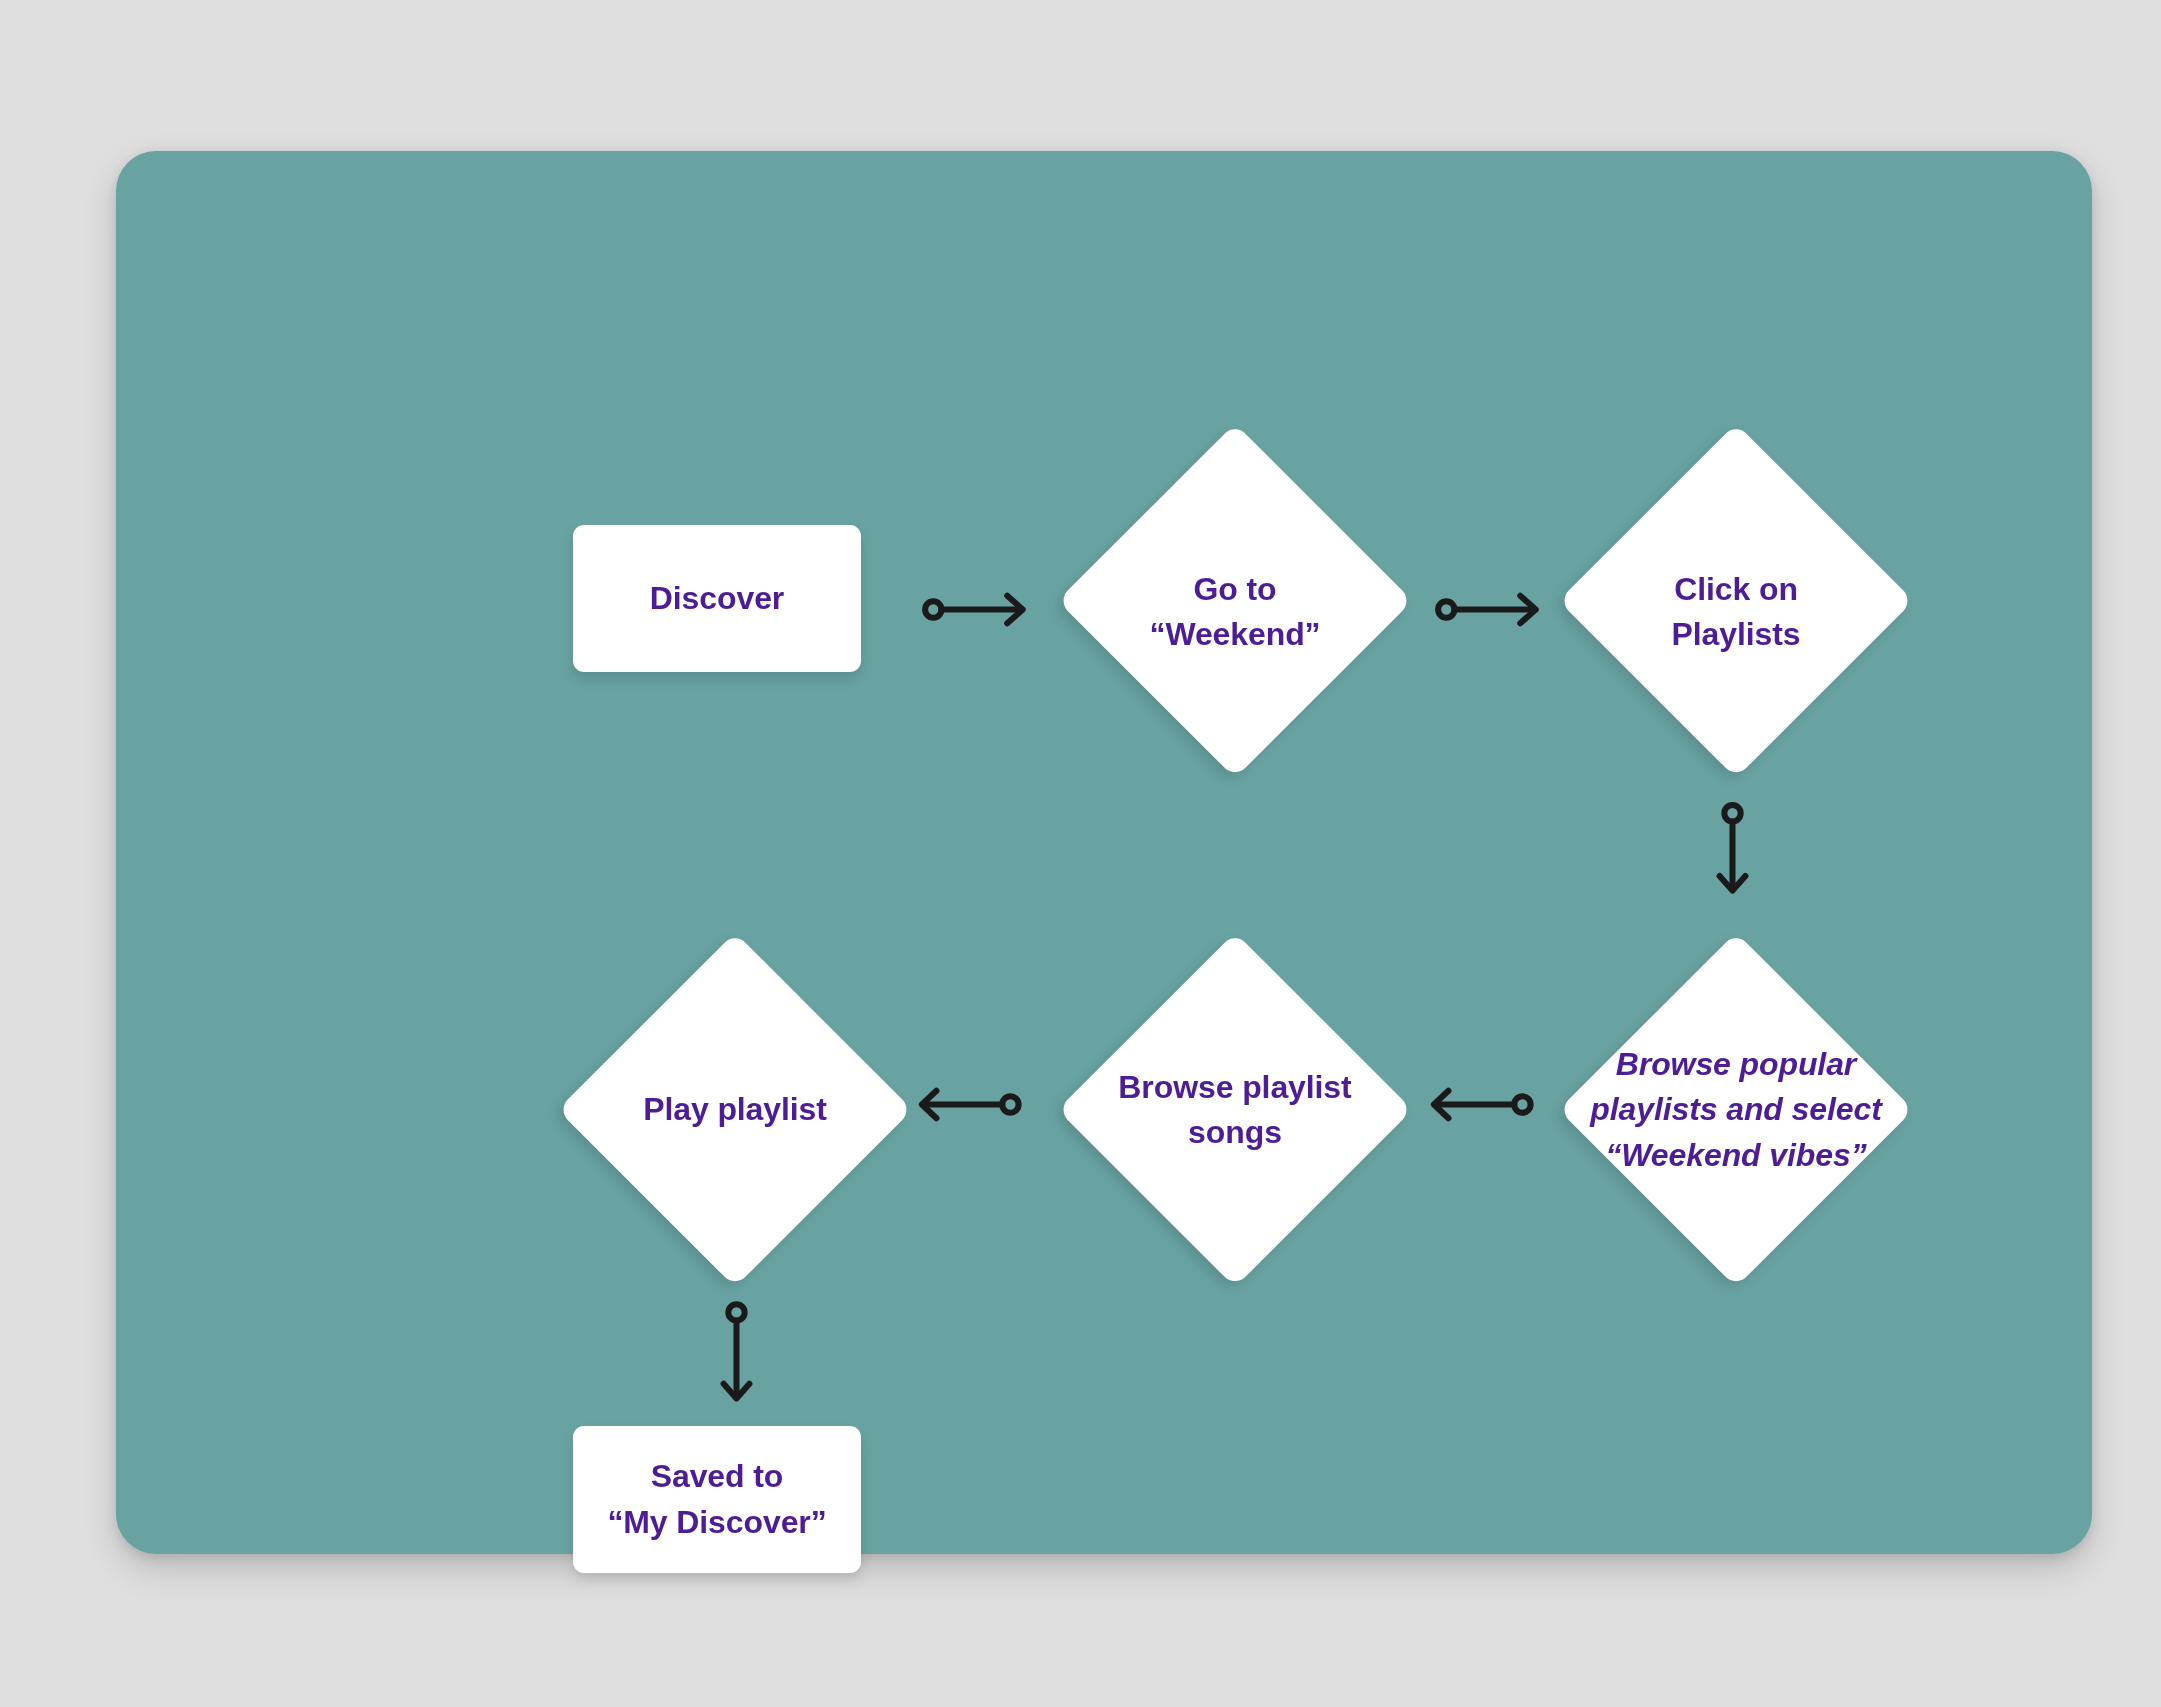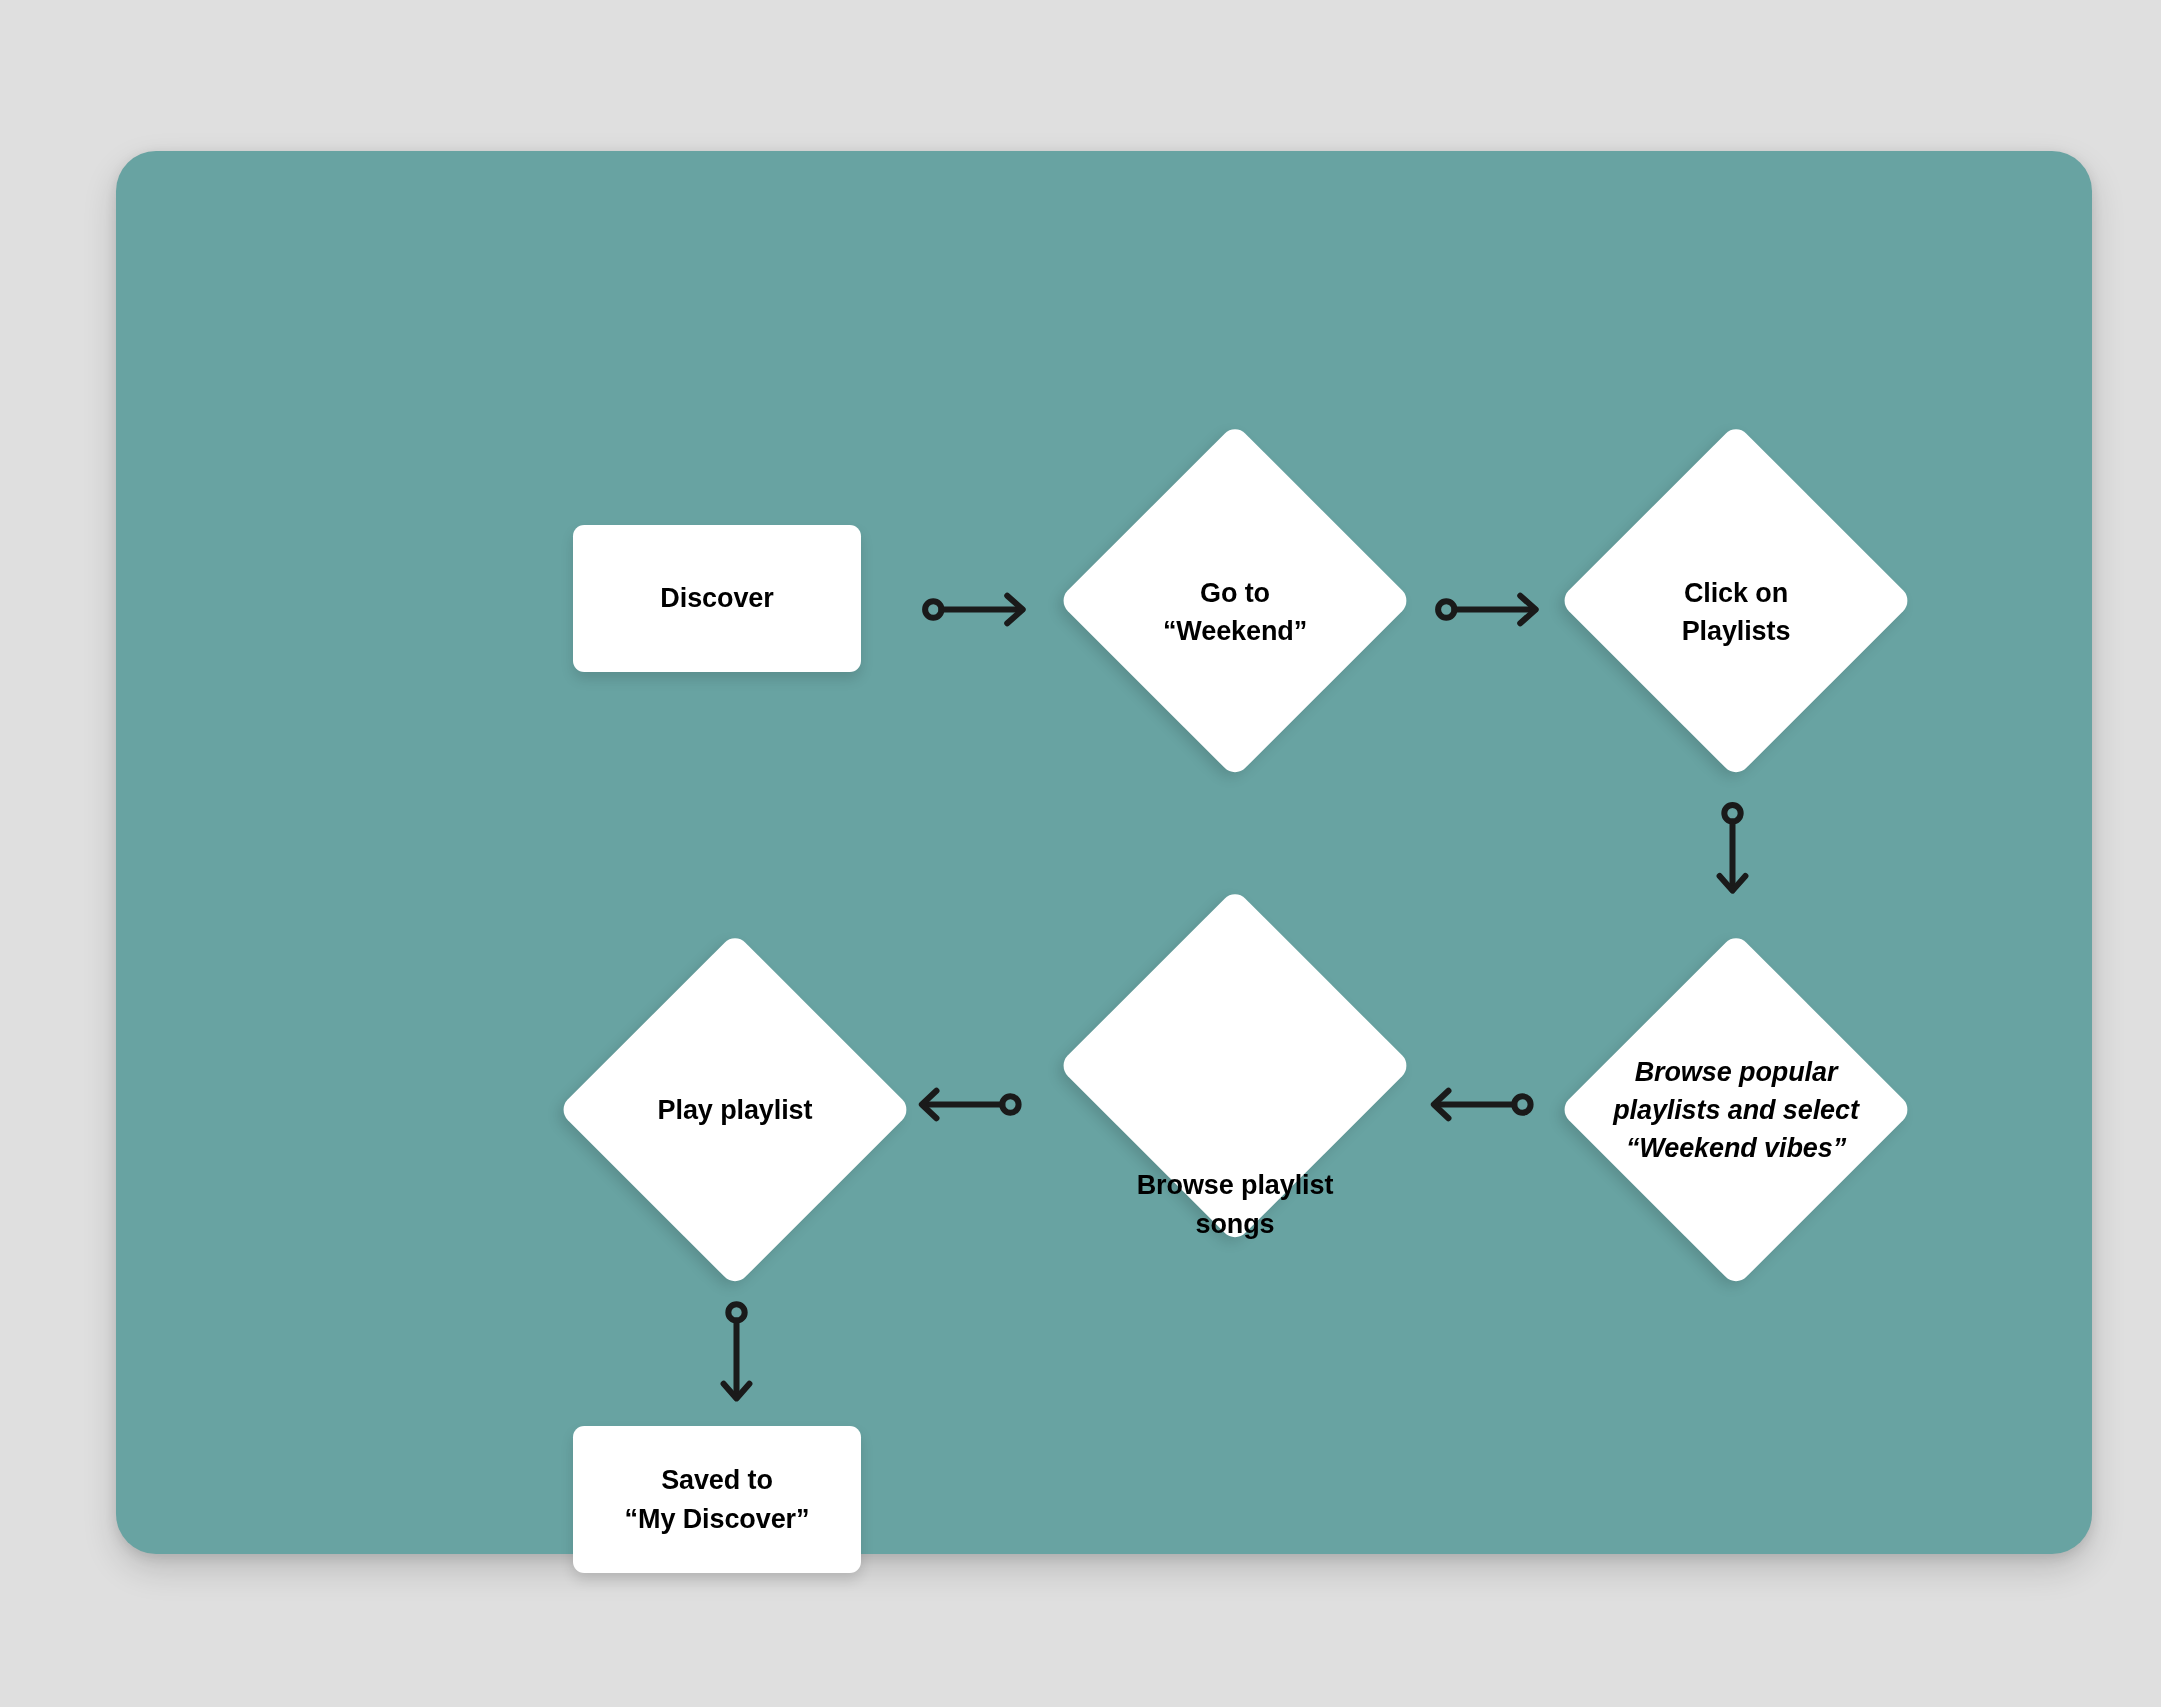--- a/index.html
+++ b/index.html
@@ -32,23 +32,23 @@
     box-sizing: border-box;
     display: flex;
     align-items: center;
     justify-content: center;
     text-align: center;
   }
 
   .node .node-label {
     position: relative;
     z-index: 2;
-    color: #000000;
+    color: #4c1d95;
     font-weight: bold;
-    font-size: 27px;
+    font-size: 32px;
     line-height: 1.42;
     letter-spacing: -0.1px;
     white-space: pre-line;
     padding: 0 4.3px;
   }
 
   
   .node.rect {
     background: #ffffff;
     border-radius: 11.2px;
@@ -83,21 +83,21 @@
     position: absolute;
     z-index: 3;
   }
   .connector svg { display: block; overflow: visible; }
 
   
   #node-discover      { left: 457px; top: 374px;  width: 288px;  height: 147px; }
   #node-explore       { left: 942px; top: 273px;  width: 354px;  height: 354px; }
   #node-click-playlists { left: 1443px; top: 273px; width: 354px; height: 354px; justify-content: center; }
   #node-browse-popular  { left: 1443px; top: 782px; width: 354px; height: 354px; font-style: italic; }
-  #node-browse-songs    { left: 942px; top: 738px; width: 354px; height: 354px; align-items: flex-end; }
+  #node-browse-songs    { left: 942px; top: 782px; width: 354px; height: 354px; }
   #node-play-playlist   { left: 442px; top: 782px; width: 354px; height: 354px; }
   #node-saved-to        { left: 457px; top: 1275px; width: 288px;  height: 147px; }
 
   
   #conn-discover-explore { left: 806px; top: 437px; }
   #conn-explore-click    { left: 1319px; top: 437px; }
   #conn-click-browse     { left: 1595px; top: 651px; }
   #conn-browse-songs     { left: 1314px; top: 932px; }
   #conn-songs-play       { left: 802px; top: 932px; }
   #conn-play-saved       { left: 599px; top: 1150px; }

